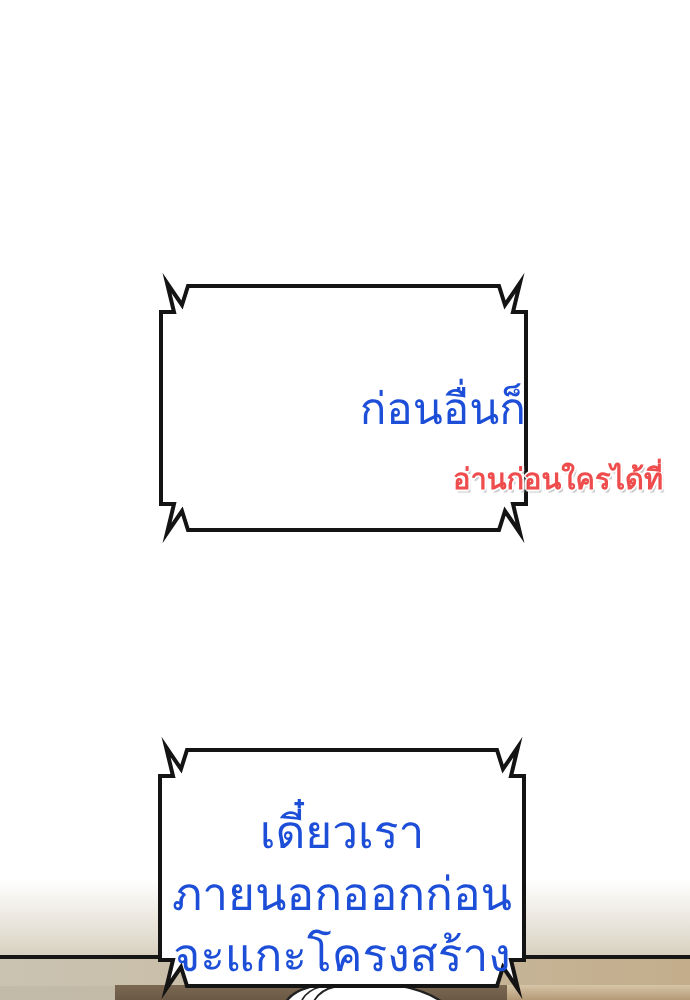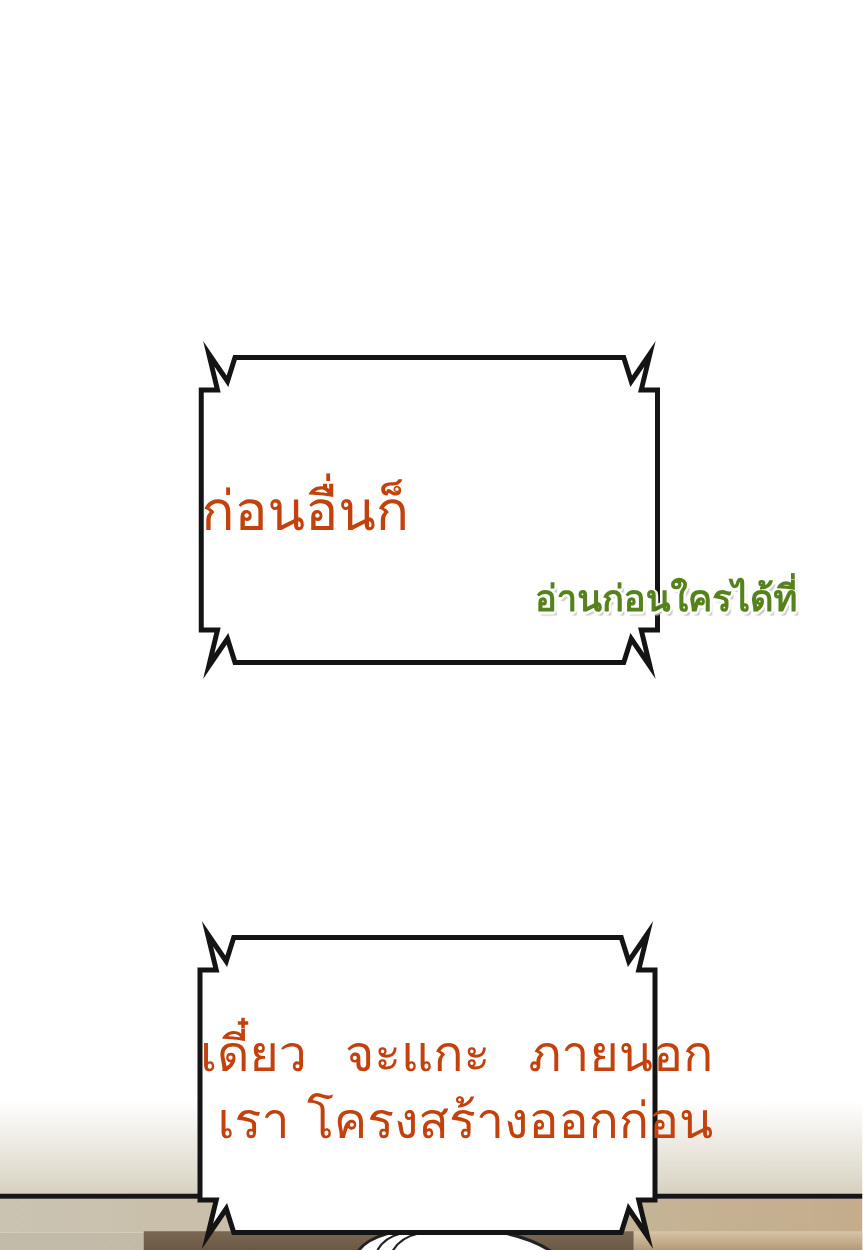--- a/index.html
+++ b/index.html
@@ -30,37 +30,37 @@
     background:linear-gradient(to bottom,#7a6853 0%, #6b5945 100%);
   }
   .floor-tan{
     position:absolute;left:507px;top:985px;width:183px;height:15px;
     background:linear-gradient(to bottom,#d6c5a7 0%, #b49a77 100%);
   }
   .head-svg{position:absolute;left:270px;top:978px;width:250px;height:22px;}
   
   .bubble-layer{position:absolute;left:0;top:0;width:690px;height:1000px;}
   .bubble-text{
-    position:absolute;display:flex;align-items:center;justify-content:flex-start;
-    text-align:center;color:#c2410c;
+    position:absolute;display:flex;align-items:center;justify-content:flex-end;
+    text-align:center;color:#1d4ed8;
   }
   .bubble-text.first{
     left:161px;top:286px;width:365px;height:244px;
     font-size:44px;
   }
   .bubble-text.second{
     left:160px;top:750px;width:364px;height:236px;
-    flex-direction:row;font-size:40px;line-height:1.33;
+    flex-direction:column;font-size:46px;line-height:1.33;
     padding-top:6px;box-sizing:border-box;
   }
   
   .watermark{
     position:absolute;right:2px;top:464px;width:260px;
-    text-align:left;font-family:"DejaVu Sans", sans-serif;font-weight:800;
-    color:#4d7c0f;opacity:.95;line-height:1.08;
+    text-align:center;font-family:"DejaVu Sans", sans-serif;font-weight:800;
+    color:#ef4444;opacity:.95;line-height:1.08;
     text-shadow:
       -2px 0 0 #fff, 2px 0 0 #fff, 0 -2px 0 #fff, 0 2px 0 #fff,
       -1px -1px 0 #fff, 1px 1px 0 #fff, 1px -1px 0 #fff, -1px 1px 0 #fff,
       2px 3px 1px #c4c4c4;
   }
   .watermark .tagline{font-size:29px;}
   .watermark .site{font-size:31px;letter-spacing:.5px;}
 </style>
 </head>
 <body>
@@ -88,19 +88,19 @@
            L 524,960 L 511,960 L 518,989 L 503,967 L 497,986
            L 187,986 L 181,967 L 166,989 L 173,960 L 160,960 Z" fill="#ffffff" stroke="#141414" stroke-width="4" stroke-miterlimit="14"></path>
 </svg>
 
 <div class="bubble-text first">
   <span>ก่อนอื่นก็</span>
 </div>
 
 <div class="bubble-text second">
   <span>เดี๋ยวเรา</span>
+  <span>ภายนอกออกก่อน</span>
   <span>จะแกะโครงสร้าง</span>
-  <span>ภายนอกออกก่อน</span>
 </div>
 
 <div class="watermark">
   <div class="tagline">อ่านก่อนใครได้ที่</div>
 </div>
 
 </body></html>

